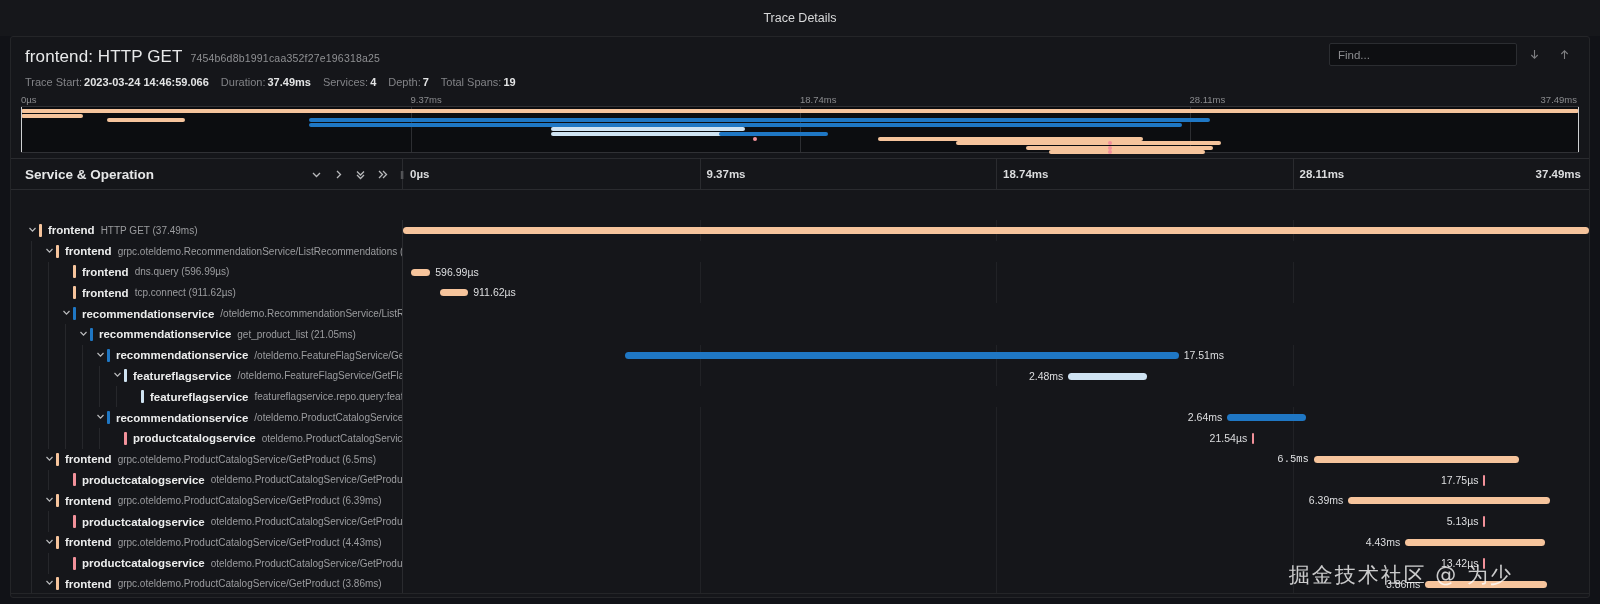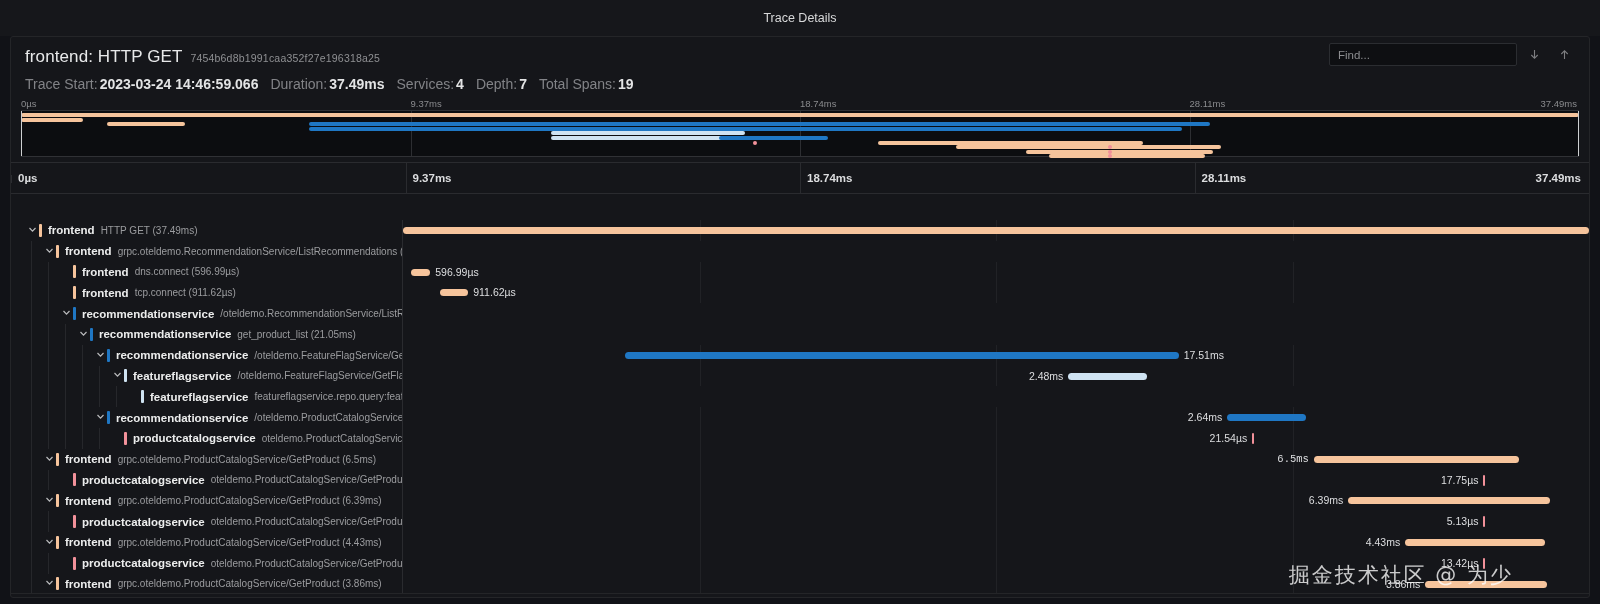--- a/index.html
+++ b/index.html
@@ -42,21 +42,21 @@
     font-family:"Liberation Sans", sans-serif;
     outline:none;
   }
   .find-input::placeholder { color:#8c8d90; }
   .find-btn {
     width:26px; height:23px; border:none; background:transparent;
     color:#7e7f82; font-size:12px; cursor:pointer;
     display:flex; align-items:center; justify-content:center;
   }
 
-  .trace-meta { margin-top:9px; display:flex; gap:7px; align-items:flex-start; font-size:14px; flex-wrap:wrap; }
+  .trace-meta { margin-top:9px; display:flex; gap:7px; align-items:flex-start; font-size:11px; flex-wrap:wrap; }
   .trace-meta .k { color:#828387; }
   .trace-meta .v { color:#e3e4e5; font-weight:bold; margin-left:2px; }
   .meta-group { display:flex; align-items:baseline; margin-right:5px; }
 
   
   .minimap { position:relative; margin:6px 10px 0 10px; height:60px; }
   .mini-ticks { position:relative; height:12px; }
   .mini-ticks span {
     position:absolute; top:0; font-size:9.5px; color:#8a8b8e; white-space:nowrap;
   }
@@ -208,20 +208,45 @@
           <div class="mini-bar" style="left: 64.5%; width: 12%; top: 38.8px; background: rgb(246, 196, 156);"></div>
           <div class="mini-bar" style="left: 66%; width: 10%; top: 43.4px; background: rgb(246, 196, 156);"></div>
           <div class="mini-bar" style="left: 69.8%; width: 0.2%; top: 34.2px; background: rgb(242, 145, 154);"></div>
           <div class="mini-bar" style="left: 69.8%; width: 0.2%; top: 38.8px; background: rgb(242, 145, 154);"></div>
           <div class="mini-bar" style="left: 69.8%; width: 0.2%; top: 43.4px; background: rgb(242, 145, 154);"></div>
           <div class="mini-sel" style="left: 0%; right: 0%;"></div>
         </div>
     </div>
 
     <div class="hdr">
+      <div class="hdr-left">
+        <span class="lbl">Service &amp; Operation</span>
+        <div class="hdr-ctrls">
+          <button class="ctrl-btn">
+            <svg width="13" height="13" viewBox="0 0 13 13">
+              <path d="M3 5 L6.5 8.5 L10 5" fill="none" stroke="#b7b8ba" stroke-width="1.3"></path>
+            </svg>
+          </button>
+          <button class="ctrl-btn">
+            <svg width="13" height="13" viewBox="0 0 13 13">
+              <path d="M5 3 L8.5 6.5 L5 10" fill="none" stroke="#b7b8ba" stroke-width="1.3"></path>
+            </svg>
+          </button>
+          <button class="ctrl-btn">
+            <svg width="13" height="13" viewBox="0 0 13 13">
+              <path d="M3 3.5 L6.5 7 L10 3.5 M3 7 L6.5 10.5 L10 7" fill="none" stroke="#b7b8ba" stroke-width="1.3"></path>
+            </svg>
+          </button>
+          <button class="ctrl-btn">
+            <svg width="13" height="13" viewBox="0 0 13 13">
+              <path d="M3 3 L6.5 6.5 L3 10 M7 3 L10.5 6.5 L7 10" fill="none" stroke="#b7b8ba" stroke-width="1.3"></path>
+            </svg>
+          </button>
+        </div>
+      </div>
       <div class="hdr-right" id="hdr-right">
         <span class="grip">‖</span>
       <span class="tick" style="left: calc(0% + 7px);">0µs</span>
           <div class="tickline" style="left: 25%;"></div>
           <span class="tick" style="left: calc(25% + 7px);">9.37ms</span>
           <div class="tickline" style="left: 50%;"></div>
           <span class="tick" style="left: calc(50% + 7px);">18.74ms</span>
           <div class="tickline" style="left: 75%;"></div>
           <span class="tick" style="left: calc(75% + 7px);">28.11ms</span>
           <div class="tickline" style="left: 100%;"></div>
@@ -267,21 +292,21 @@
             <div class="guides">
               <i style="left: 20px;"></i>
               <i style="left: 37px;"></i>
             </div>
             <div style="width: 48px; min-width: 48px;"></div>
             <span class="chev none"><svg width="11" height="11" viewBox="0 0 11 11">
                 <path d="M2.5 4 L5.5 7.2 L8.5 4" fill="none" stroke="#b9babc" stroke-width="1.2"></path>
               </svg></span>
             <span class="cbar" style="background: rgb(246, 196, 156);"></span>
             <span class="svc">frontend</span>
-            <span class="op">dns.connect (596.99µs)</span>
+            <span class="op">dns.query (596.99µs)</span>
           </div>
           <div class="row-right">
             <div class="gline" style="left: 25%;"></div>
             <div class="gline" style="left: 50%;"></div>
             <div class="gline" style="left: 75%;"></div>
             <div class="bar" style="left: 0.7%; width: 1.6%; background: rgb(246, 196, 156);"></div>
             <span class="blabel" style="left: calc(2.3% + 5px);">596.99µs</span>
           </div>
         </div>
         <div class="row">

